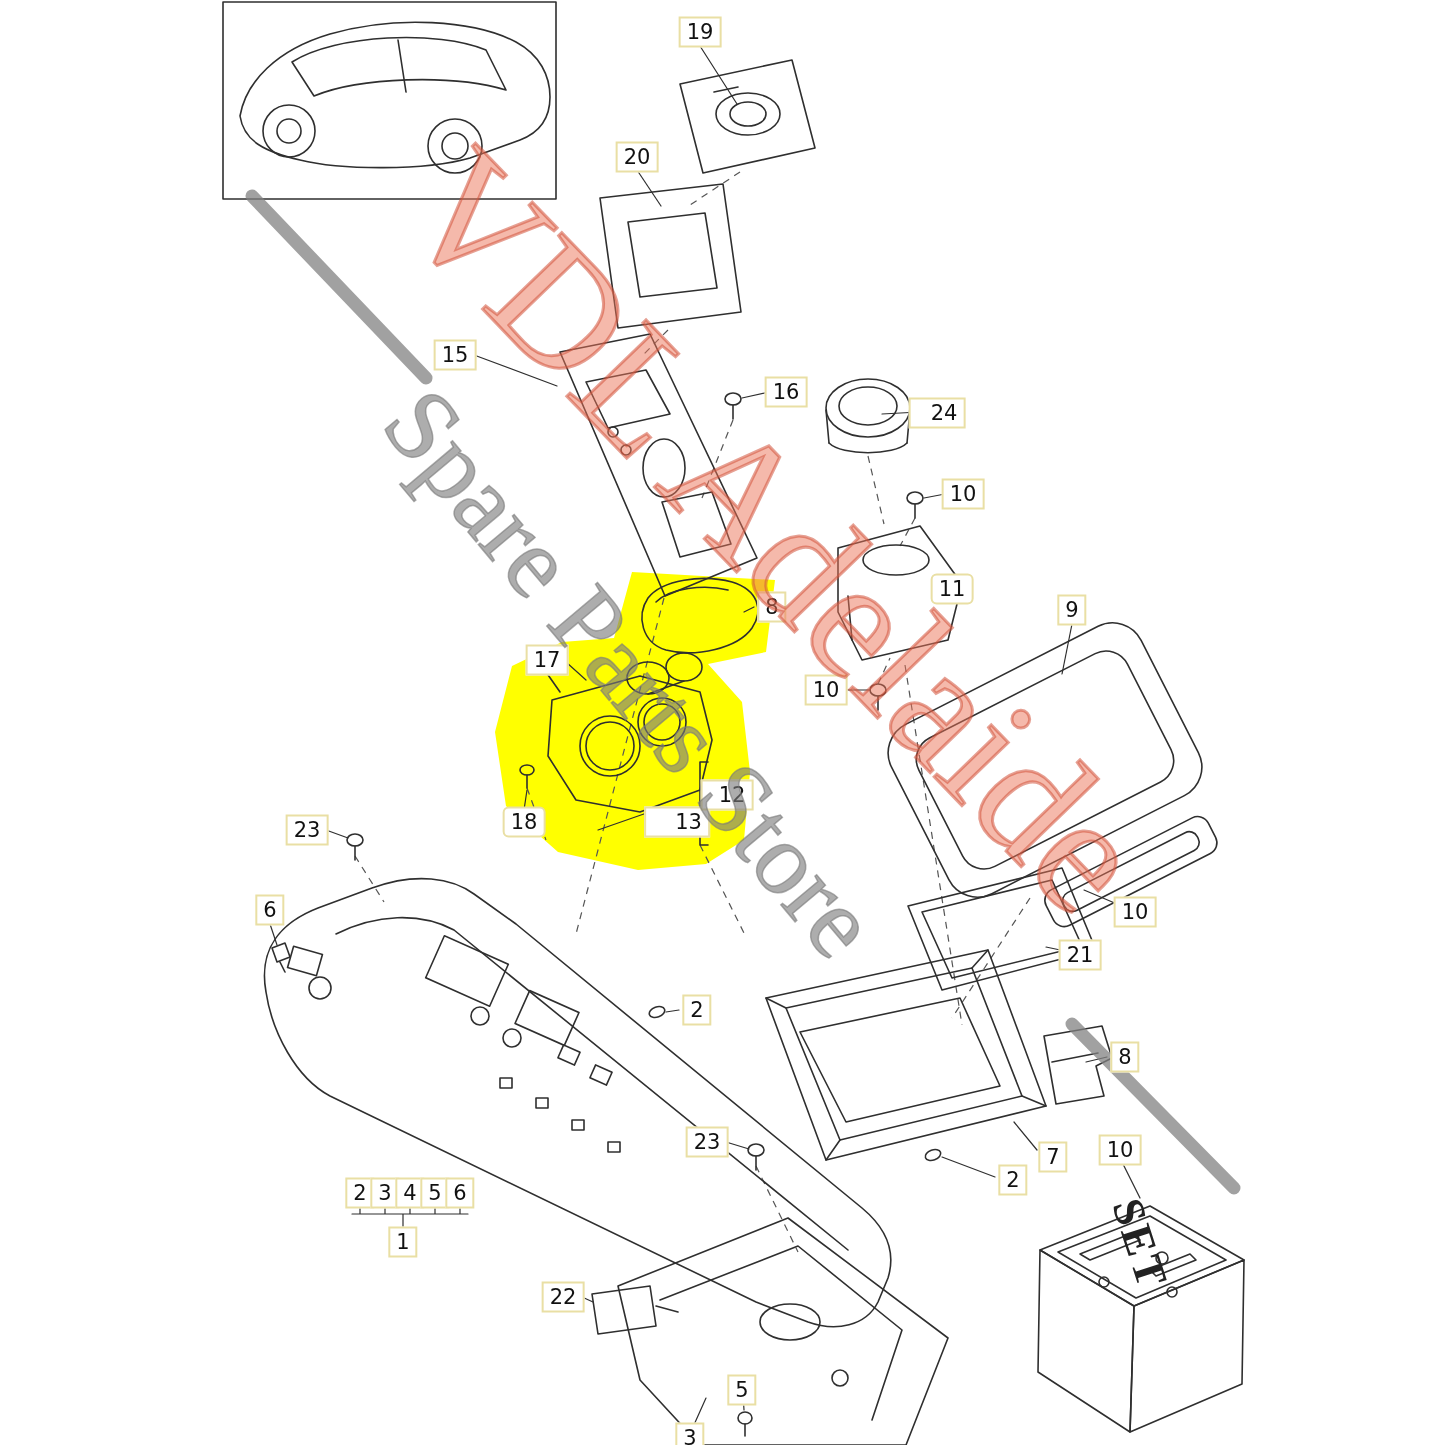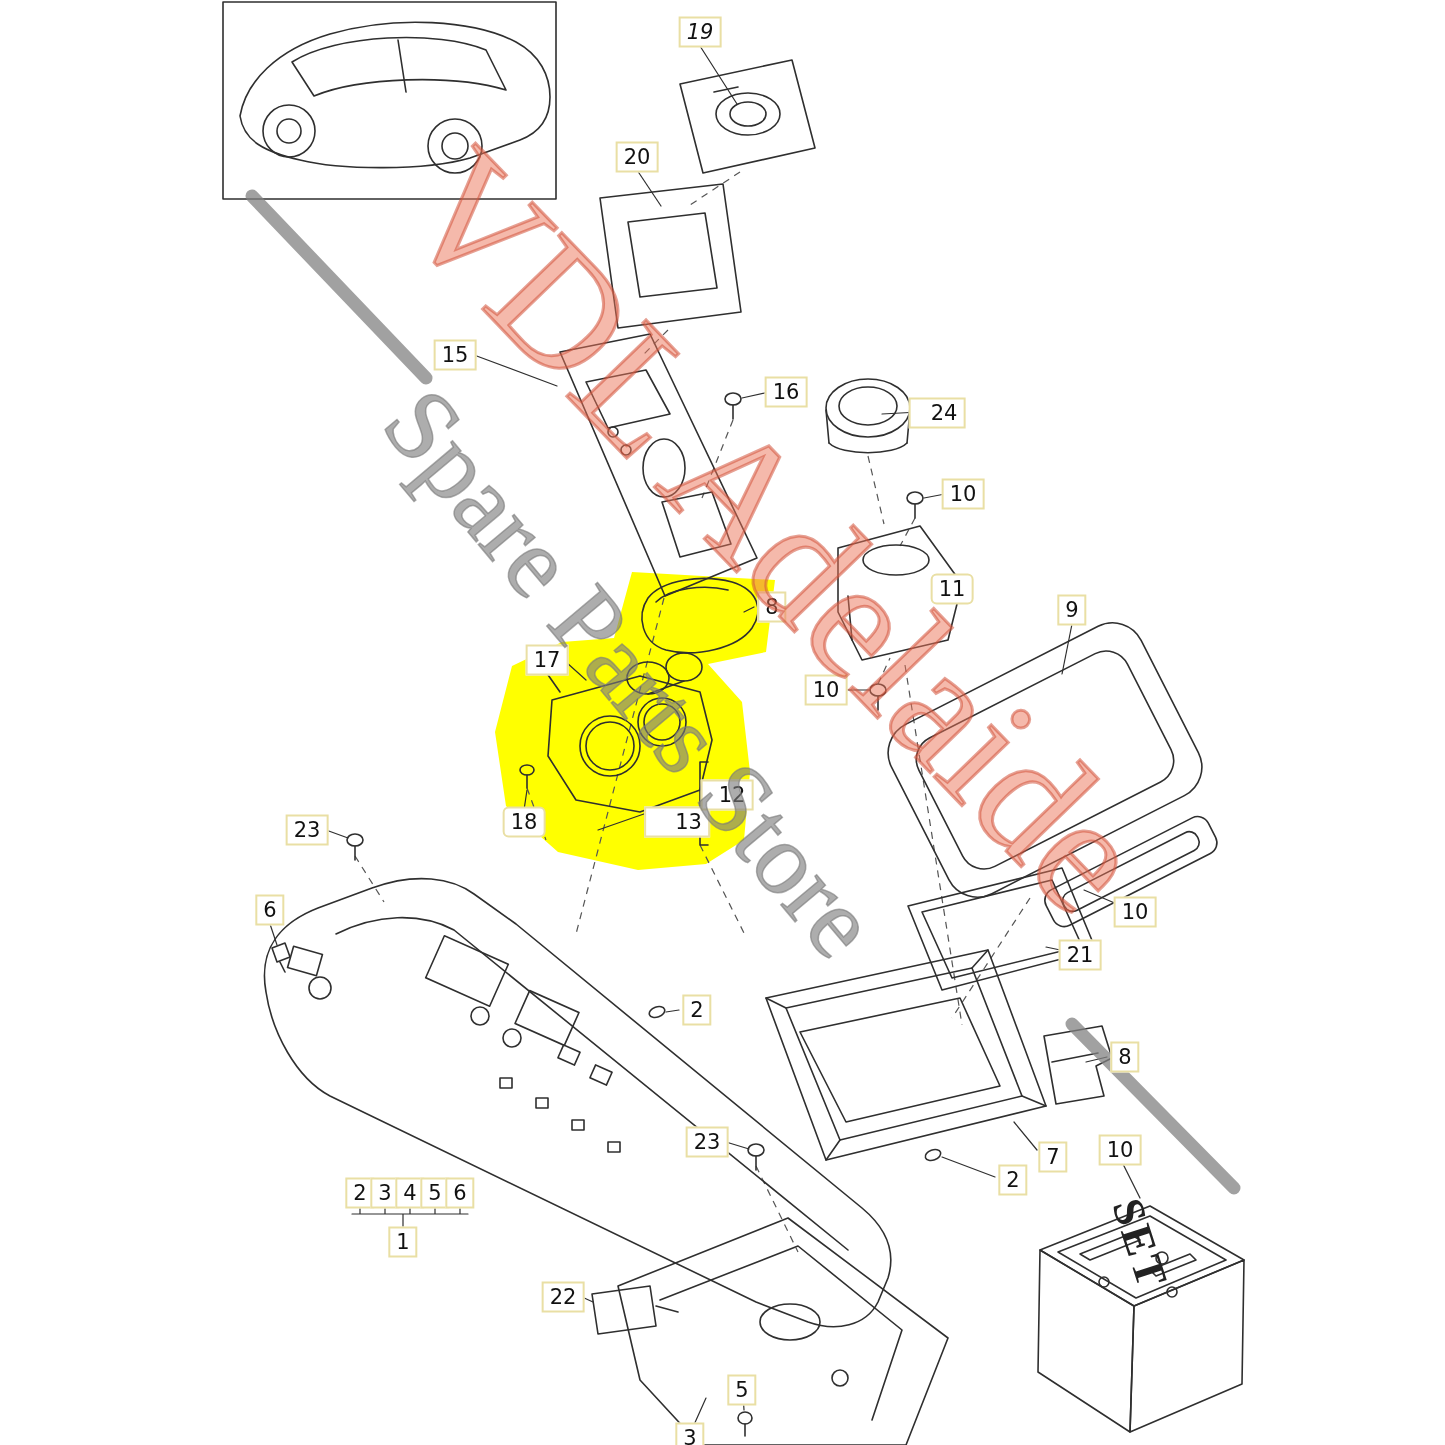--- a/index.html
+++ b/index.html
@@ -237,21 +237,21 @@
 
     <g stroke-linecap="round">
       <line x1="252" y1="196" x2="426" y2="378" style="stroke:var(--watermark-slash,rgba(130,130,130,.75))" stroke-width="13"></line>
       <line x1="1072" y1="1024" x2="1234" y2="1188" style="stroke:var(--watermark-slash,rgba(130,130,130,.75))" stroke-width="13"></line>
     </g>
   </svg>
 
   <div class="set-label">SET</div>
 
   <div id="callouts">
-      <div class="callout" style="left: 700px; top: 32px; font-style: italic;">19</div>
+      <div class="callout" style="left: 700px; top: 32px;">19</div>
       <div class="callout" style="left: 637px; top: 157px;">20</div>
       <div class="callout" style="left: 455px; top: 355px;">15</div>
       <div class="callout" style="left: 786px; top: 392px;">16</div>
       <div class="callout" style="left: 937px; top: 413px; padding-left: 20px;">24</div>
       <div class="callout" style="left: 963px; top: 494px;">10</div>
       <div class="callout" style="left: 952px; top: 589px; border-radius: 6px;">11</div>
       <div class="callout" style="left: 1072px; top: 610px;">9</div>
       <div class="callout" style="left: 772px; top: 607px;">8</div>
       <div class="callout" style="left: 547px; top: 660px;">17</div>
       <div class="callout" style="left: 826px; top: 690px;">10</div>

